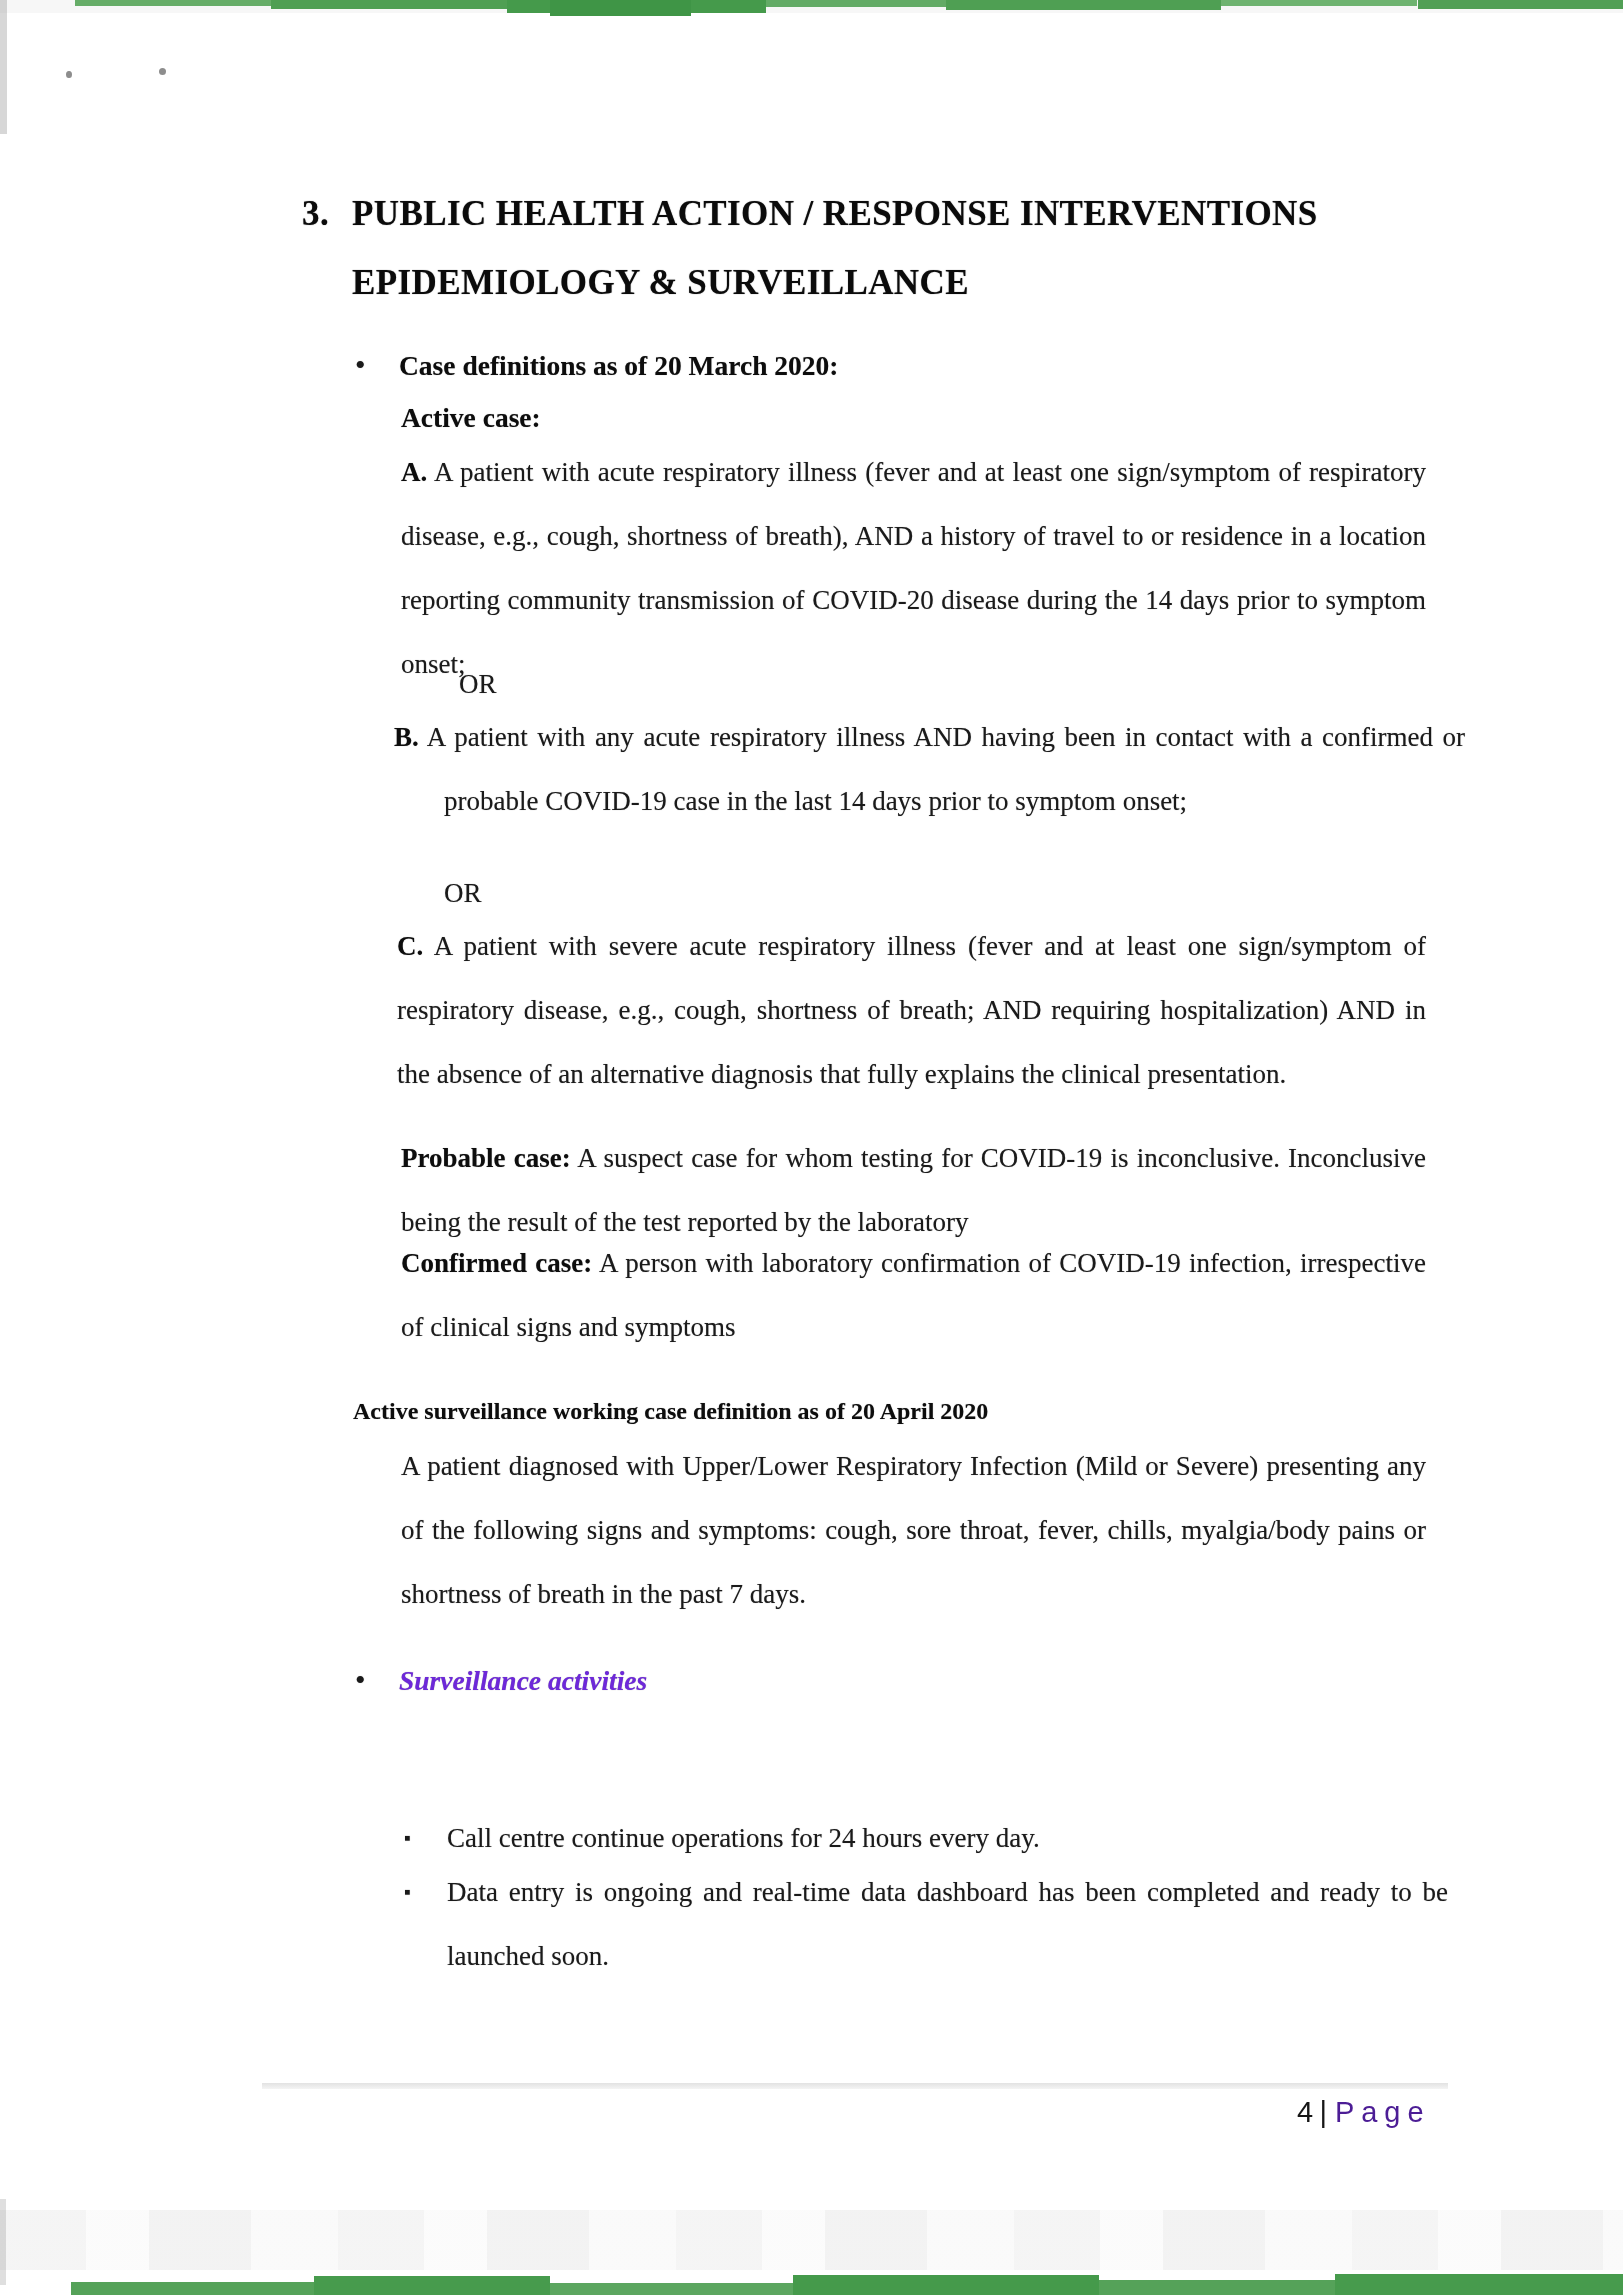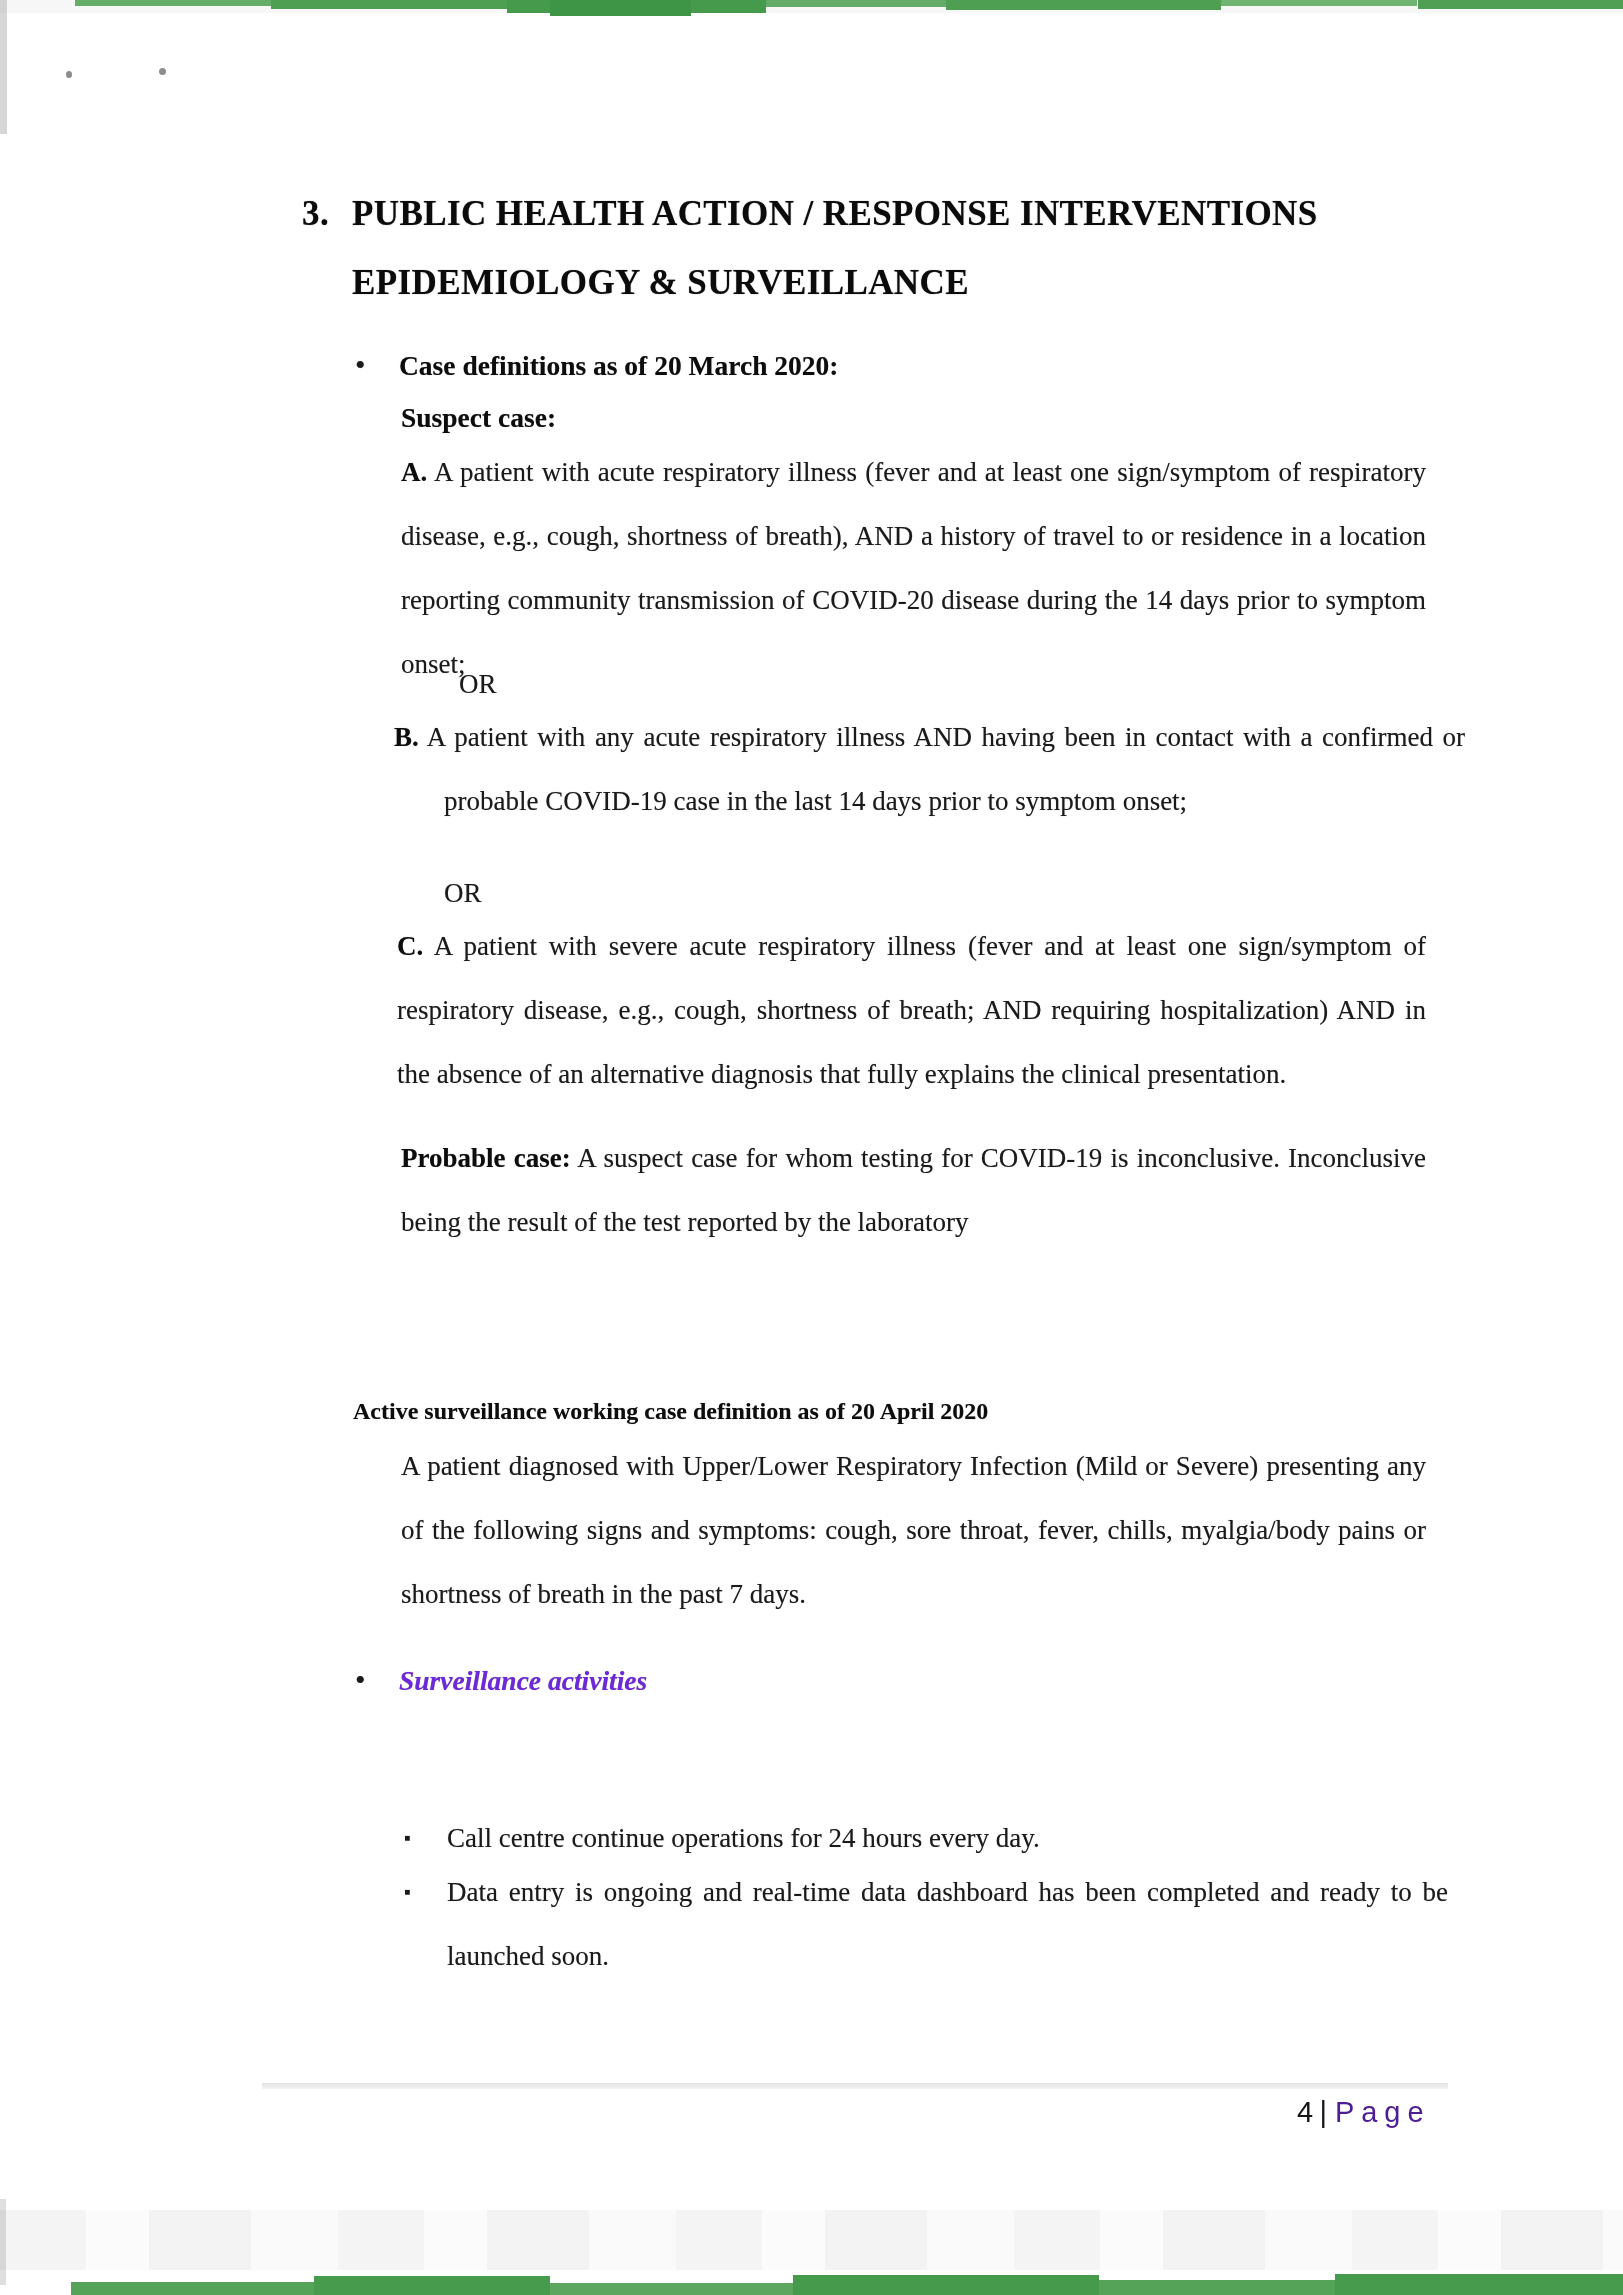--- a/index.html
+++ b/index.html
@@ -63,21 +63,21 @@
   <div class="txt heading" style="left:302px;top:179px;">3.</div>
   <div class="txt heading" style="left:352px;top:179px;width:1021px;">
     <div>PUBLIC HEALTH ACTION / RESPONSE INTERVENTIONS</div>
     <div>EPIDEMIOLOGY &amp; SURVEILLANCE</div>
   </div>
 
   <div class="txt" style="left:355px;top:333px;width:1070px;">
     <span class="marker bullet-round">•</span><span class="bold" style="font-size:27.5px">Case definitions as of 20 March 2020:</span>
   </div>
 
-  <div class="txt bold" style="left:401px;top:386px;font-size:27.5px">Suspect case:</div>
+  <div class="txt bold" style="left:401px;top:386px;font-size:27.5px">Active case:</div>
 
   <div class="txt just" style="left:401px;top:440px;width:1025px;">
     <span class="lead">A.</span>
     <span>A patient with acute respiratory illness (fever and at least one sign/symptom of respiratory disease, e.g., cough, shortness of breath), AND a history of travel to or residence in a location reporting community transmission of COVID-20 disease during the 14 days prior to symptom onset;</span>
   </div>
 
   <div class="txt" style="left:459px;top:652px;">OR</div>
 
   <div class="txt just hang" style="left:394px;top:705px;width:1021px;">
     <span class="lead">B.</span>
@@ -89,20 +89,24 @@
   <div class="txt just" style="left:397px;top:914px;width:1029px;">
     <span class="lead">C.</span>
     <span>A patient with severe acute respiratory illness (fever and at least one sign/symptom of respiratory disease, e.g., cough, shortness of breath; AND requiring hospitalization) AND in the absence of an alternative diagnosis that fully explains the clinical presentation.</span>
   </div>
 
   <div class="txt just" style="left:401px;top:1126px;width:1025px;">
     <span class="lead">Probable case:</span>
     <span>A suspect case for whom testing for COVID-19 is inconclusive. Inconclusive being the result of the test reported by the laboratory</span>
   </div>
 
+  <div class="txt just" style="left:401px;top:1231px;width:1025px;">
+    <span class="lead">Confirmed case:</span>
+    <span>A person with laboratory confirmation of COVID-19 infection, irrespective of clinical signs and symptoms</span>
+  </div>
 
   <div class="txt bold" style="left:353px;top:1379px;font-size:24px">Active surveillance working case definition as of 20 April 2020</div>
 
   <div class="txt just" style="left:401px;top:1434px;width:1025px;">A patient diagnosed with Upper/Lower Respiratory Infection (Mild or Severe) presenting any of the following signs and symptoms: cough, sore throat, fever, chills, myalgia/body pains or shortness of breath in the past 7 days.</div>
 
   <div class="txt" style="left:355px;top:1648px;width:1070px;">
     <span class="marker bullet-round">•</span><span class="bolditalic" style="font-size:27.5px">Surveillance activities</span>
   </div>
 
   <div class="txt actitem" style="left:404px;top:1806px;width:1021px;">

